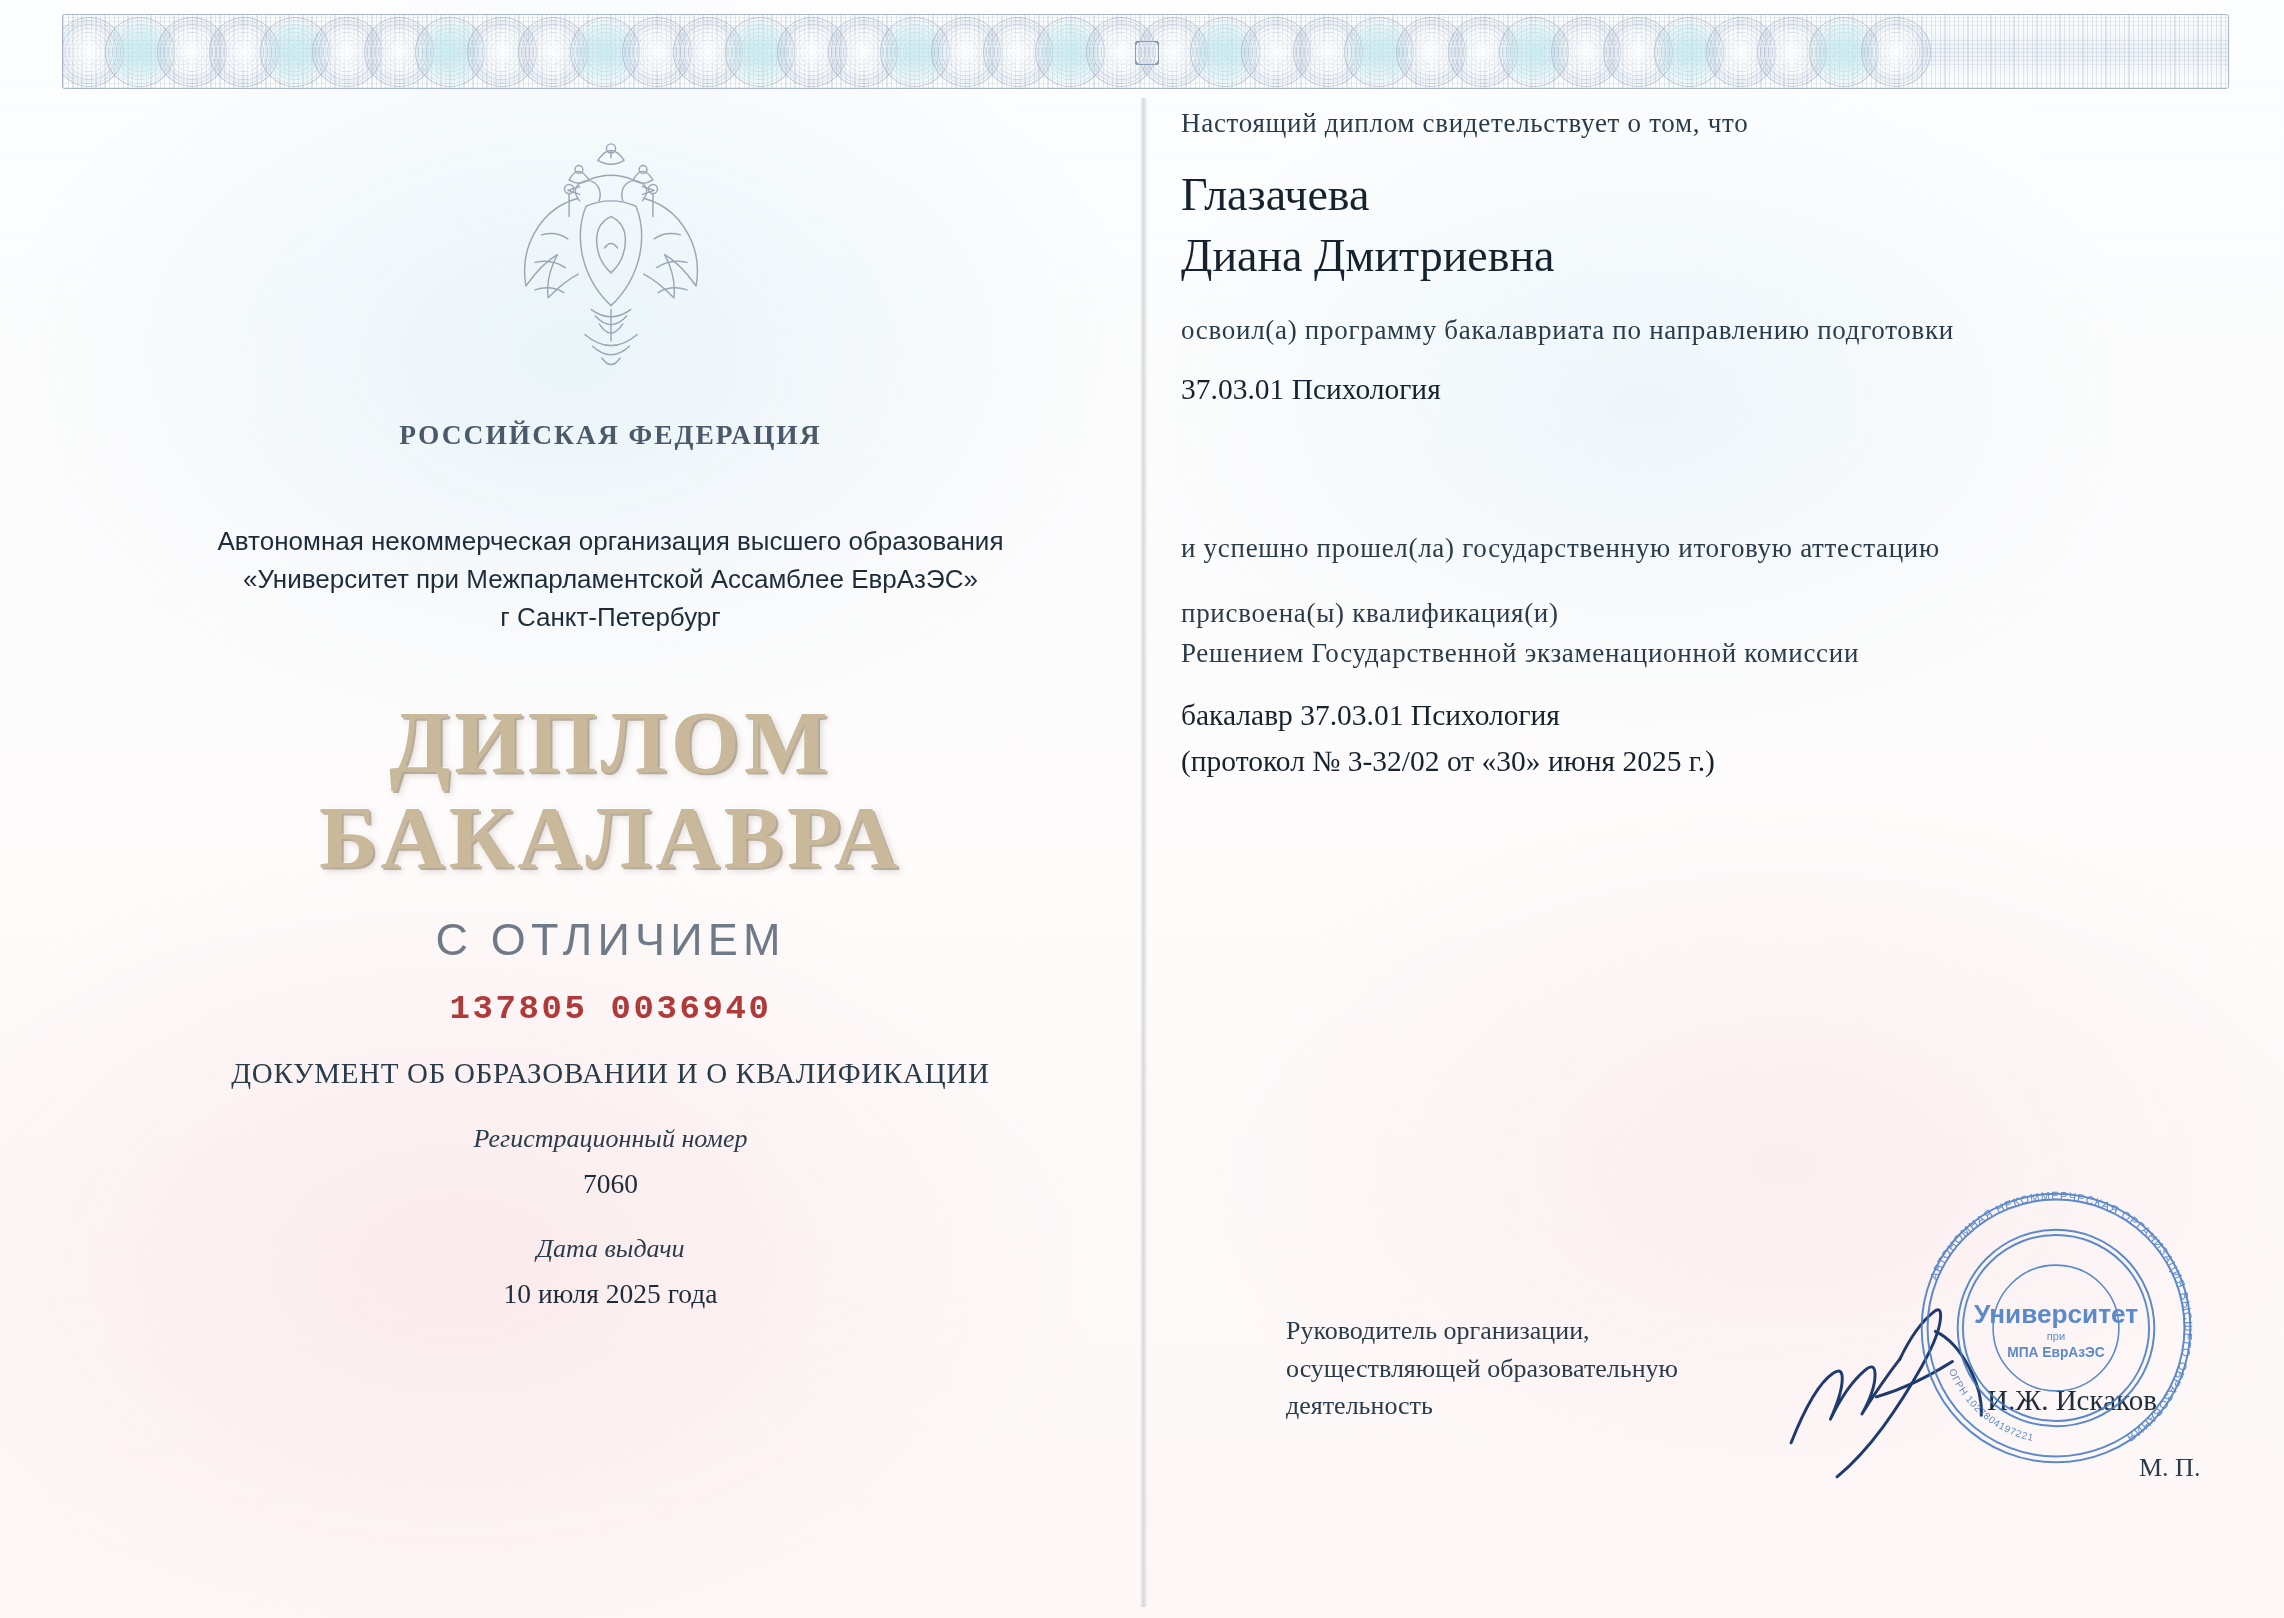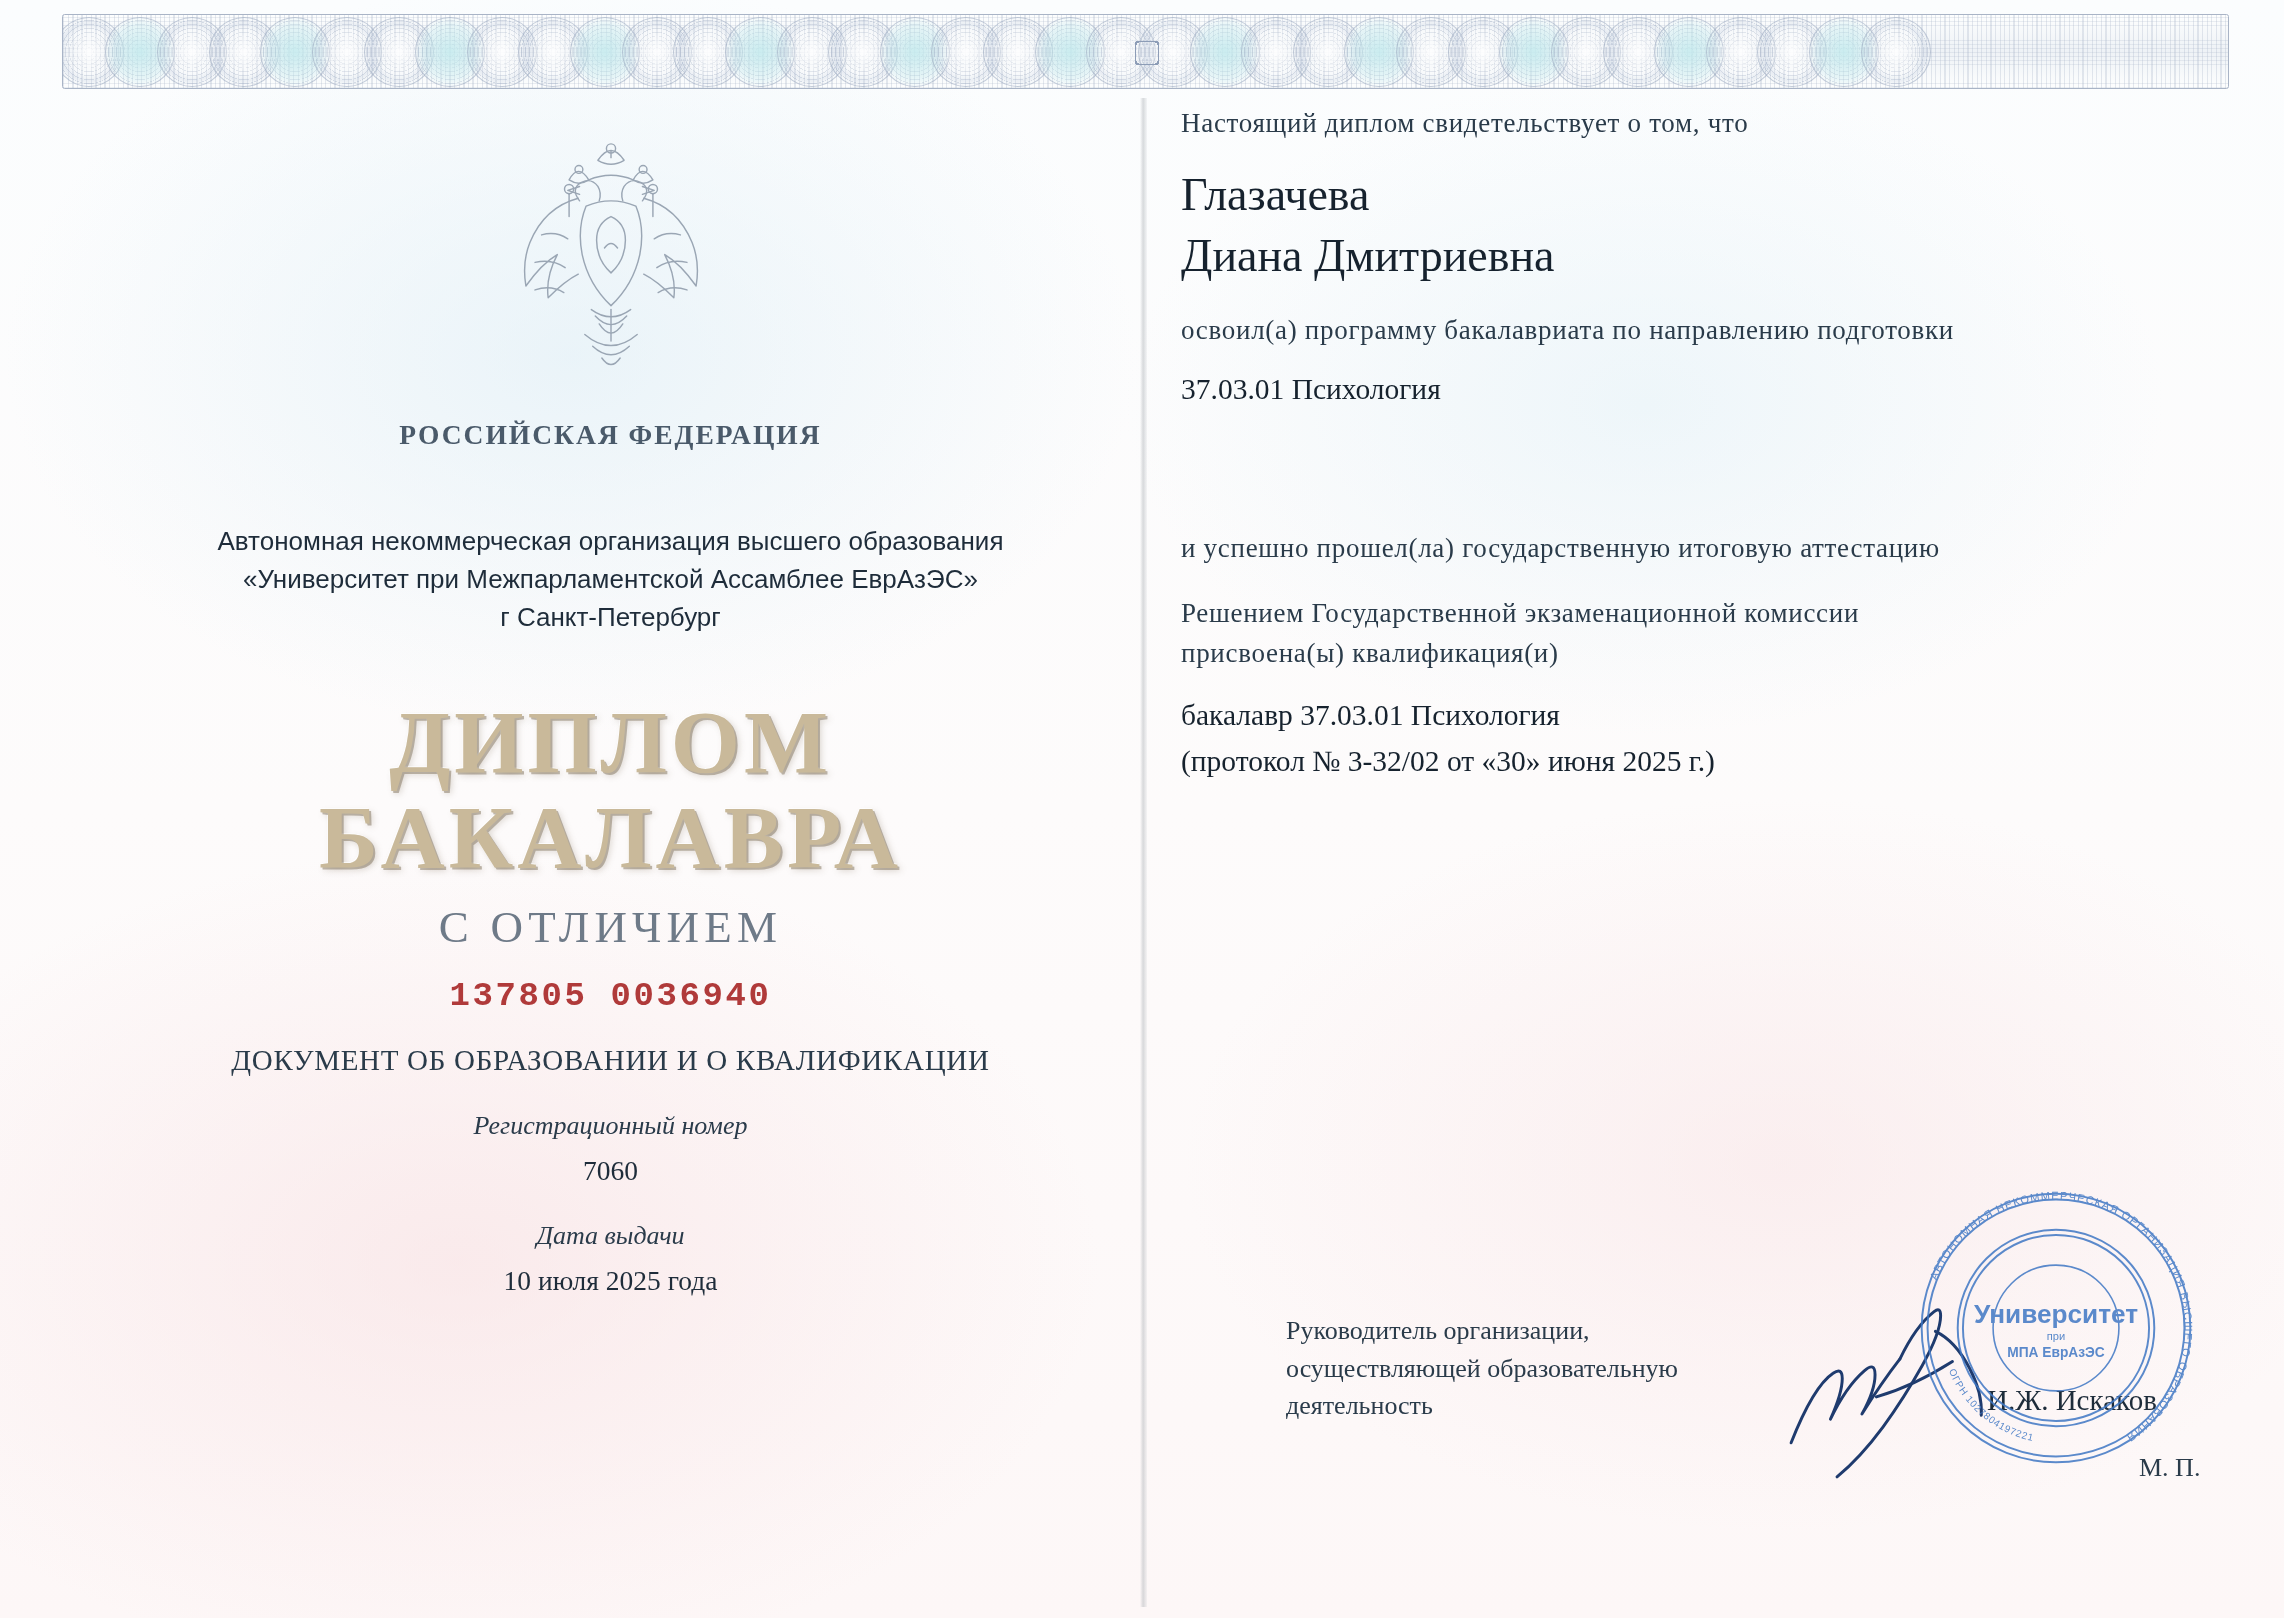--- a/index.html
+++ b/index.html
@@ -147,25 +147,25 @@
     letter-spacing: 3.9px;
     line-height: 1.06;
     font-family: "Liberation Serif", serif;
     color: #c9b99a;
     text-shadow:
       2px 2px 0 rgba(120,105,80,0.45),
       -0.7px -0.7px 0 rgba(255,255,255,0.7),
       3.3px 3.3px 6.6px rgba(120,105,80,0.25);
   }
   .title-sub {
-    margin-top: 17px;
+    margin-top: 30px;
     font-size: 45px;
     letter-spacing: 5.2px;
     color: #6e7a88;
-    font-family: Liberation Serif, serif;
+    font-family: Liberation Sans, sans-serif;
   }
   .serial {
     margin-top: 23.6px;
     font-size: 34px;
     letter-spacing: 2.6px;
     font-weight: bold;
     color: #b03a3a;
     font-family: "Liberation Mono", monospace;
   }
   .doc-kind {
@@ -485,22 +485,22 @@
     </div>
 
     <div class="r-text">освоил(а) программу бакалавриата по направлению подготовки</div>
     <div class="r-program">37.03.01 Психология</div>
 
     <div class="r-gap-1"></div>
 
     <div class="r-text">и успешно прошел(ла) государственную итоговую аттестацию</div>
 
     <div class="r-commission">
+      <div>присвоена(ы) квалификация(и)</div>
       <div>Решением Государственной экзаменационной комиссии</div>
-      <div>присвоена(ы) квалификация(и)</div>
     </div>
 
     <div class="r-qual">бакалавр 37.03.01 Психология</div>
     <div class="r-protocol">(протокол № 3-32/02 от «30» июня 2025 г.)</div>
   </div>
 
   <div class="sign-block">
     <div class="sign-role">
       <div>Руководитель организации,</div>
       <div>осуществляющей образовательную</div>

